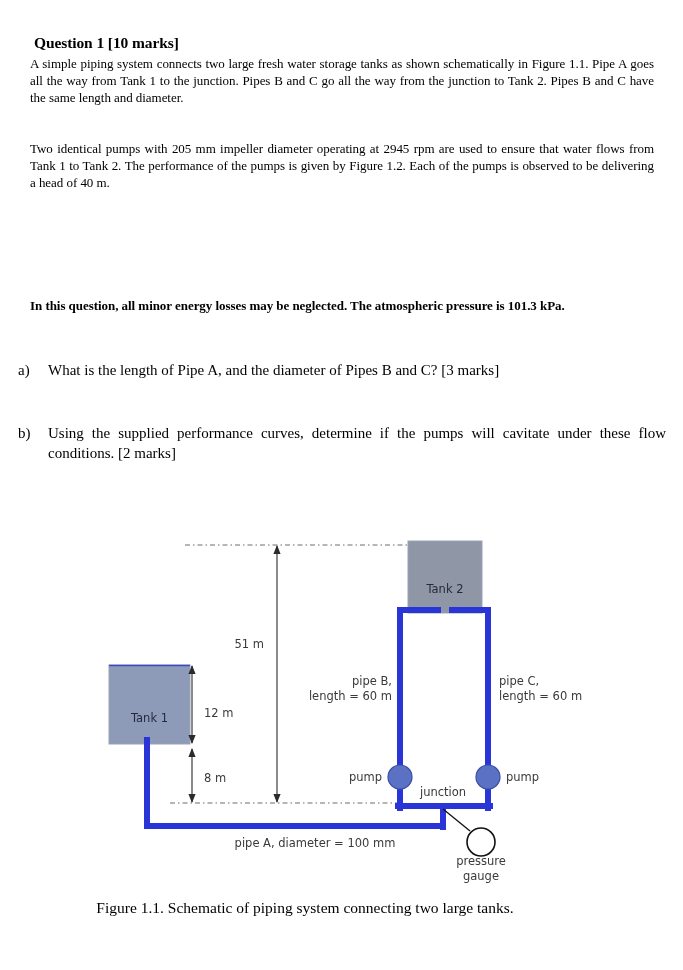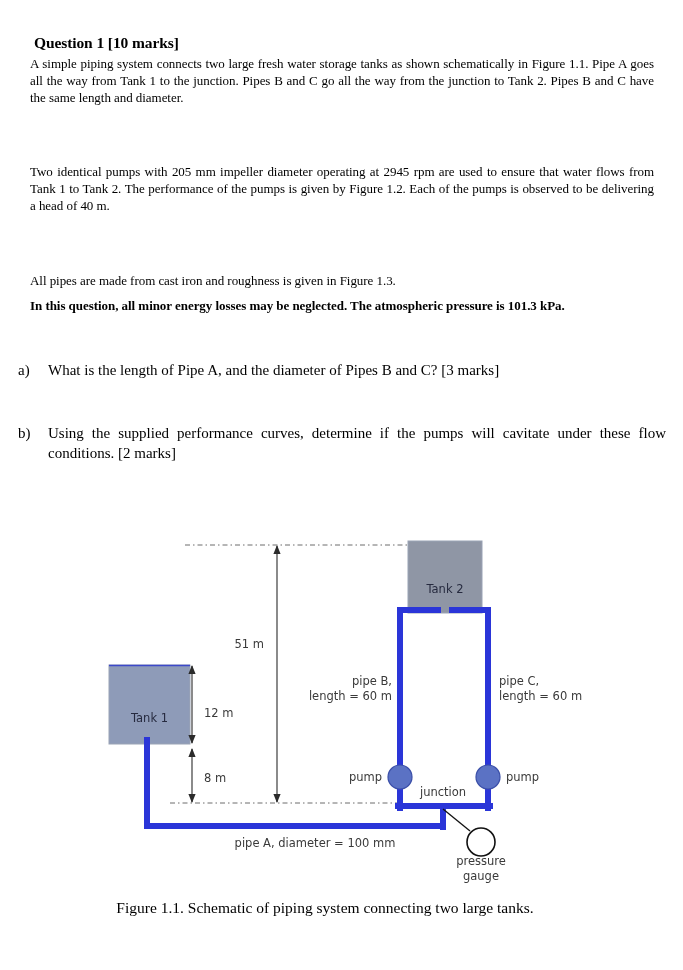--- a/index.html
+++ b/index.html
@@ -58,21 +58,20 @@
     flex: 1 1 auto;
     text-align: justify;
     text-justify: inter-word;
   }
   .caption {
     position: absolute;
     left: 0;
     width: 610px;
     text-align: center;
     font-size: 15.5px;
-    padding-left: 20px;
   }
   .figure {
     position: absolute;
     left: 0;
     top: 525px;
     width: 683px;
     height: 365px;
   }
   svg { display: block; }
   .dlabel {
@@ -92,28 +91,25 @@
 <div class="page">
 
   <div class="text-block" style="top:18px;">
     <h1 class="qtitle">Question 1 [10 marks]</h1>
   </div>
 
   <div class="text-block" style="top:44px;">
     <p class="para">A simple piping system connects two large fresh water storage tanks as shown schematically in Figure 1.1. Pipe A goes all the way from Tank 1 to the junction. Pipes B and C go all the way from the junction to Tank 2. Pipes B and C have the same length and diameter.</p>
   </div>
 
-  <div class="text-block" style="top:152px;">
+  <div class="text-block" style="top:129px;">
     <p class="para">Two identical pumps with 205 mm impeller diameter operating at 2945 rpm are used to ensure that water flows from Tank 1 to Tank 2. The performance of the pumps is given by Figure 1.2. Each of the pumps is observed to be delivering a head of 40 m.</p>
   </div>
 
 
-  <div class="text-block" style="top:261px;">
-    <p class="para">All pipes are made from cast iron and roughness is given in Figure 1.3.</p>
-  </div>
 
   <div class="text-block" style="top:286px;font-weight:bold;">
     <p class="para">In this question, all minor energy losses may be neglected. The atmospheric pressure is 101.3 kPa.</p>
   </div>
 
   <div class="item" style="top:361px;">
     <span class="marker">a)</span>
     <span class="body">What is the length of Pipe A, and the diameter of Pipes B and C? [3 marks]</span>
   </div>
 

